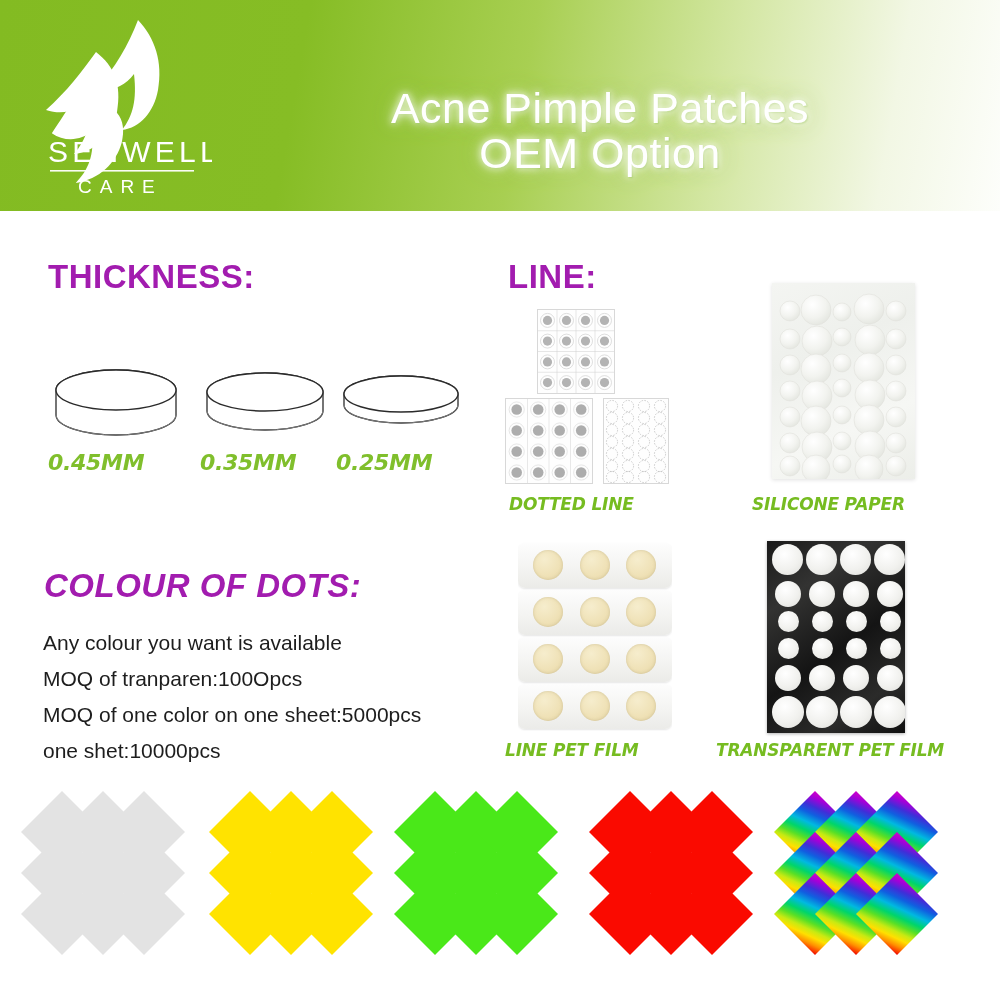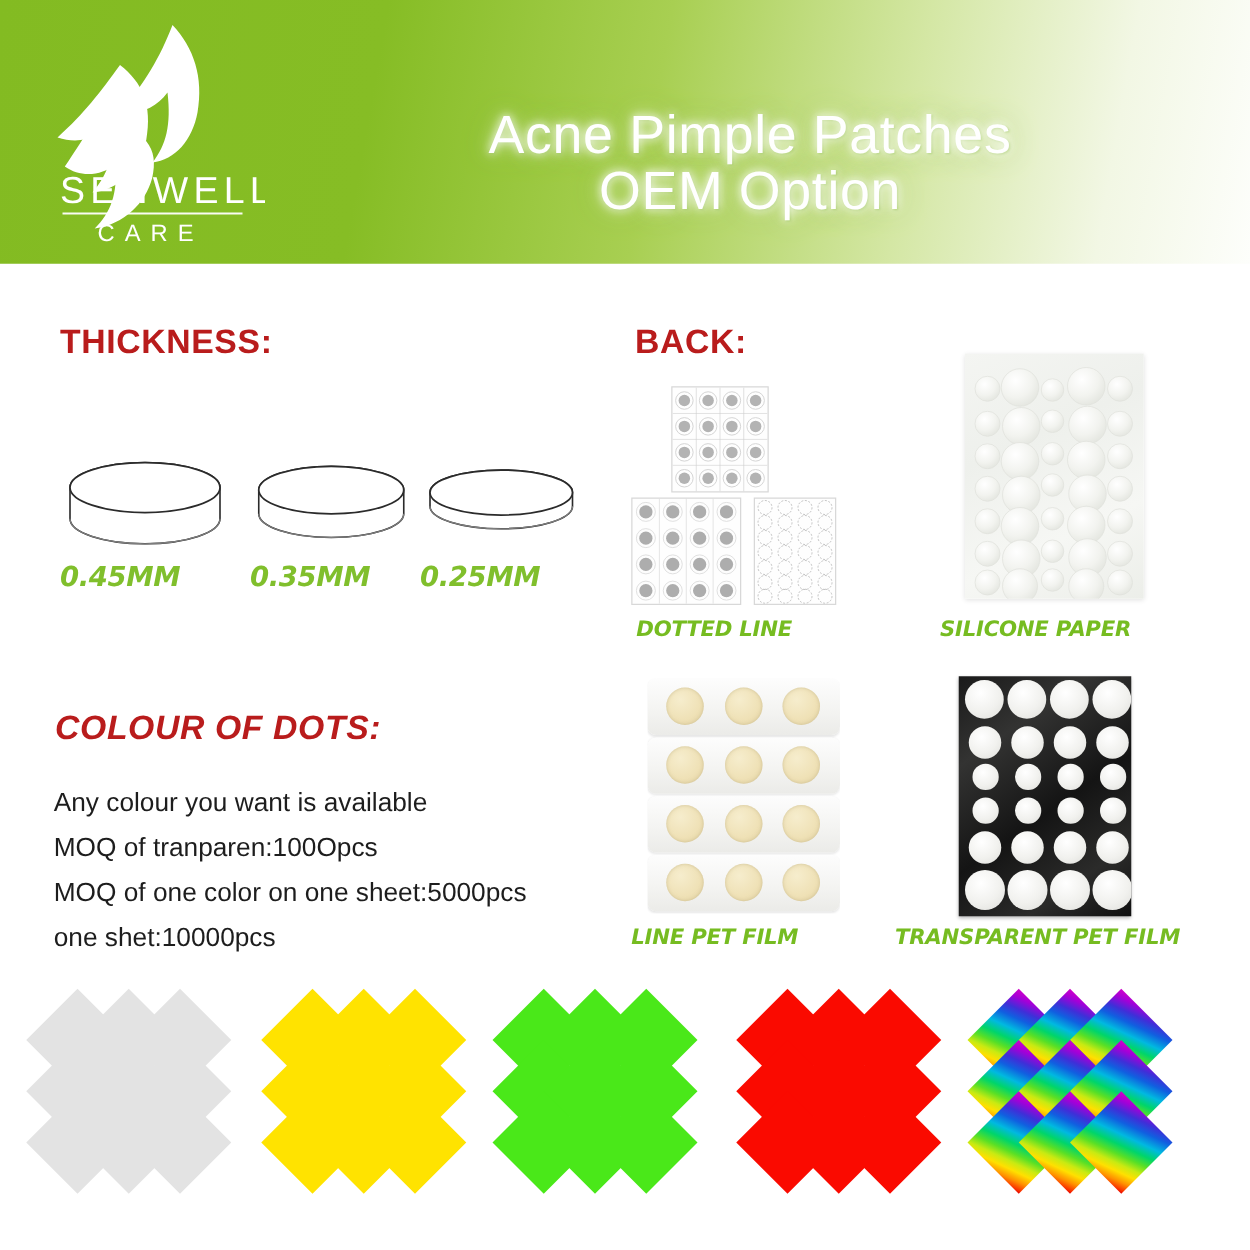--- a/index.html
+++ b/index.html
@@ -25,21 +25,21 @@
   }
   .title-line{
     font-size:43px;font-weight:400;color:#ffffff;letter-spacing:.5px;
     text-shadow:0 0 7px rgba(255,255,255,.95),0 0 14px rgba(255,255,255,.75),
                 0 0 22px rgba(160,205,70,.85), 1px 1px 2px rgba(120,175,40,.6);
     white-space:nowrap;
   }
   
   .sec-head{
     position:absolute;
-    font-size:27px;font-weight:bold;color:#b91c1c;letter-spacing:.5px;
+    font-size:33px;font-weight:bold;color:#a21caf;letter-spacing:.5px;
     white-space:nowrap;
   }
   #head-thickness{left:48px;top:258px;}
   #head-back{left:508px;top:258px;}
   #head-colour{left:44px;top:567px;font-style:italic;}
   
   #discs{position:absolute;left:40px;top:362px;width:440px;height:80px;}
   .disc{position:absolute;}
   .disc svg{display:block;}
   .thk-labels{position:absolute;left:40px;top:450px;width:440px;height:30px;}
@@ -176,21 +176,21 @@
 
 <div class="sec-head" id="head-colour">COLOUR OF DOTS:</div>
 
 <div id="colour-text">
   <div>Any colour you want is available</div>
   <div>MOQ of tranparen:100Opcs</div>
   <div>MOQ of one color on one sheet:5000pcs</div>
   <div>one shet:10000pcs</div>
 </div>
 
-<div class="sec-head" id="head-back">BACK:</div>
+<div class="sec-head" id="head-back">LINE:</div>
 
 <div class="grid-sheet" id="sheet-top" style="left:537px;top:309px;width:76px;height:83px;">
   <svg class="grid-inner" viewBox="0 0 76 83" xmlns="http://www.w3.org/2000/svg">
     <g stroke="#cfcfcf" stroke-width=".5" fill="none">
       <line x1="19" y1="0" x2="19" y2="83"></line>
         <line x1="38" y1="0" x2="38" y2="83"></line>
         <line x1="57" y1="0" x2="57" y2="83"></line>
       <line x1="0" y1="20.75" x2="76" y2="20.75"></line>
         <line x1="0" y1="41.5" x2="76" y2="41.5"></line>
         <line x1="0" y1="62.25" x2="76" y2="62.25"></line>

